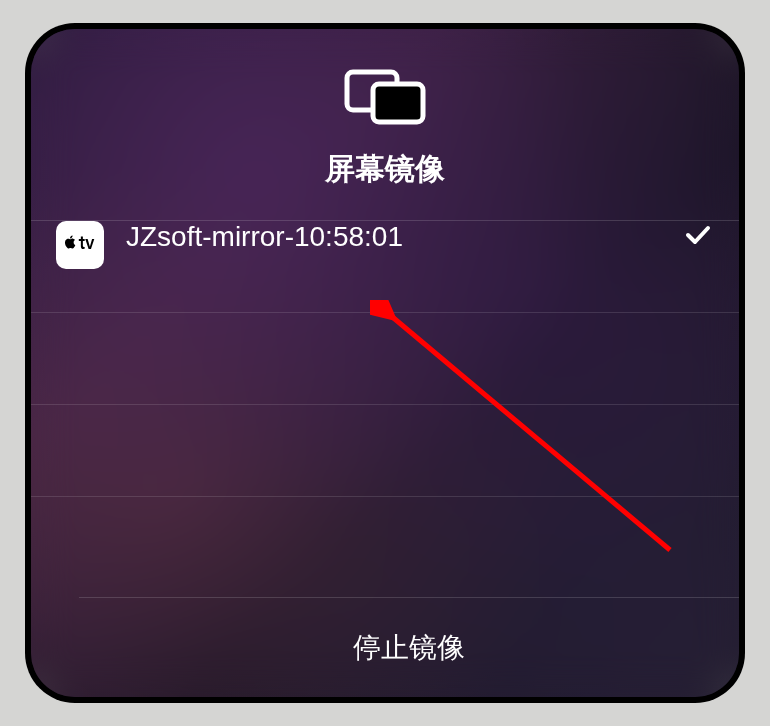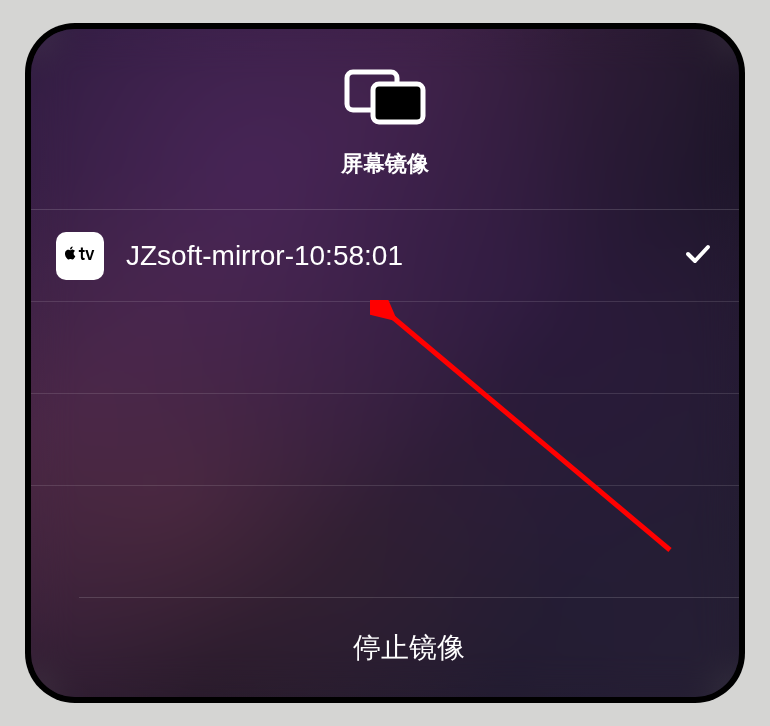--- a/index.html
+++ b/index.html
@@ -52,31 +52,31 @@
       padding: 40px 0 30px 0;
       border-bottom: 1px solid rgba(255,255,255,0.15);
       position: relative;
       z-index: 1;
     }
     .mirror-icon {
       margin-bottom: 20px;
     }
     .title {
       color: #fff;
-      font-size: 22px;
+      font-size: 30px;
       font-weight: 600;
     }
     .device-list {
       flex: 1;
       position: relative;
       z-index: 1;
     }
     .device-row {
       display: flex;
-      align-items: center;
+      align-items: flex-start;
       height: 92px;
       padding: 0 28px 0 25px;
       border-bottom: 1px solid rgba(255,255,255,0.12);
     }
     .device-row.empty {
       height: 92px;
     }
     .device-row.empty:last-of-type {
       border-bottom: none;
     }

